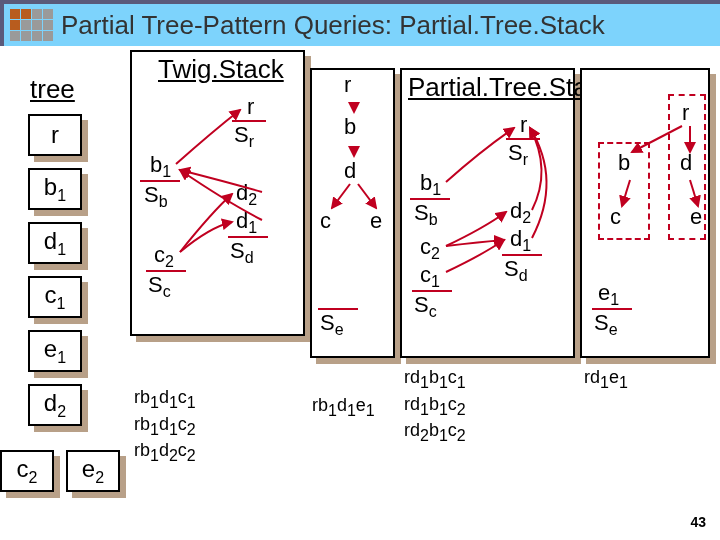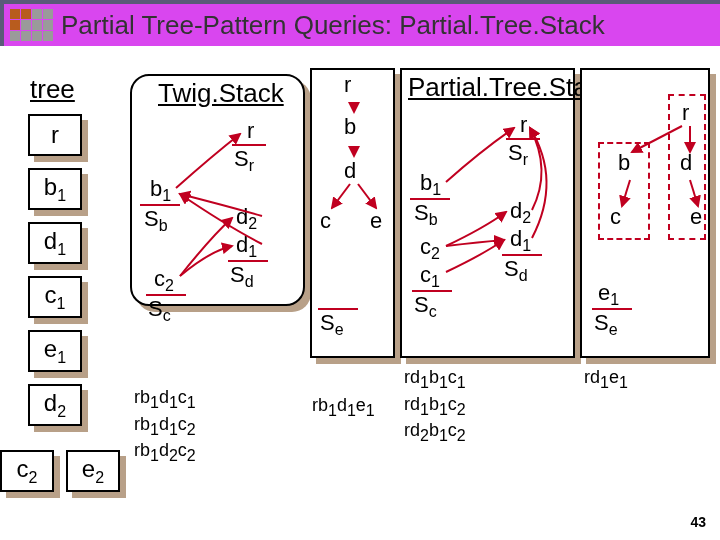--- a/index.html
+++ b/index.html
@@ -10,21 +10,21 @@
     font-family: Arial, sans-serif;
     background: #fff;
     position: relative;
   }
   .title-bar {
     background: #5a5a7a;
     height: 46px;
     position: relative;
   }
   .title-inner {
-    background: #d946ef;
+    background: #7dd3fc;
     position: absolute;
     left: 4px; top: 4px; right: 0; bottom: 0;
     display: flex;
     align-items: center;
     padding-left: 6px;
   }
   .logo-grid {
     display: grid;
     grid-template-columns: repeat(4, 10px);
     grid-template-rows: repeat(3, 10px);
@@ -140,21 +140,21 @@
   <div class="node" style="left:28px; top:334px;">
       <span>d<span class="sub">2</span></span>
     </div>
   <div class="node" style="left:0px;  top:400px;">
       <span>c<span class="sub">2</span></span>
     </div>
   <div class="node" style="left:66px; top:400px;">
       <span>e<span class="sub">2</span></span>
     </div>
 
-  <div class="panel" style="left:130px; top:24px; width:175px; height:232px;border-radius:19px;">
+  <div class="panel" style="left:130px; top:0; width:175px; height:286px;">
     <span class="lbl u" style="left:26px; top:2px;">Twig.Stack</span>
     <span class="lbl small" style="left:115px; top:42px;">r</span>
     <div class="rline" style="left:100px; top:68px; width:34px; height:2px;"></div>
     <span class="lbl small" style="left:102px; top:70px;">S<span class="sub">r</span></span>
 
     <span class="lbl small" style="left:18px; top:100px;">b<span class="sub">1</span></span>
     <div class="rline" style="left:8px; top:128px; width:40px; height:2px;"></div>
     <span class="lbl small" style="left:12px; top:130px;">S<span class="sub">b</span></span>
 
     <span class="lbl small" style="left:104px; top:128px;">d<span class="sub">2</span></span>

